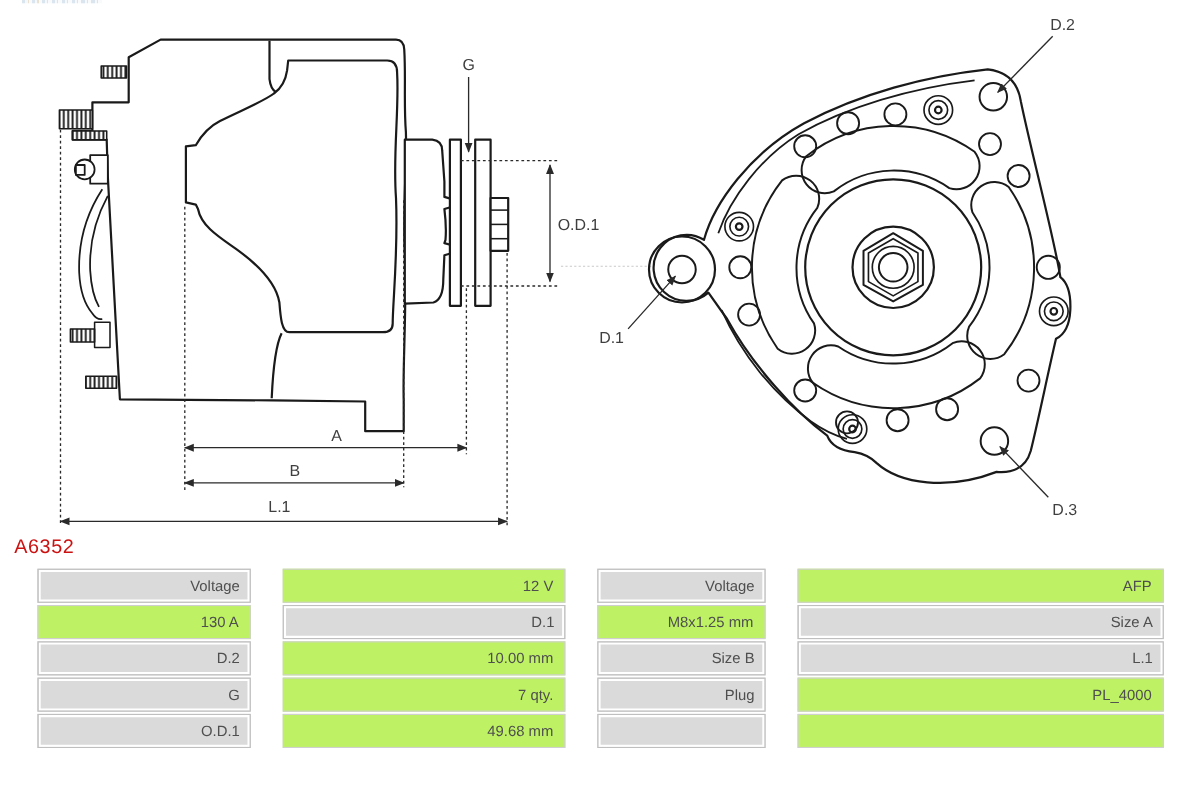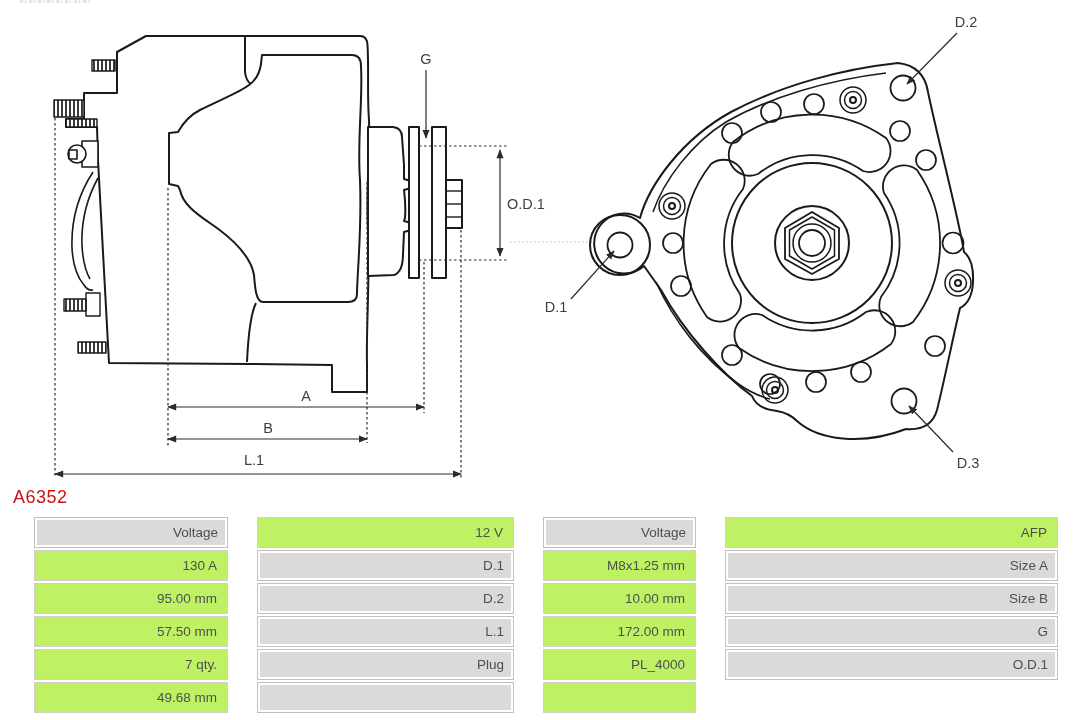--- a/index.html
+++ b/index.html
@@ -216,28 +216,25 @@
     <div class="cell lbl">Voltage</div>
     <div class="cell val">12 V</div>
     <div class="cell lbl">Voltage</div>
     <div class="cell val">AFP</div>
 
     <div class="cell val">130 A</div>
     <div class="cell lbl">D.1</div>
     <div class="cell val">M8x1.25 mm</div>
 
     <div class="cell lbl">Size A</div>
-    <div class="cell val">95.00 mm</div>
     <div class="cell lbl">D.2</div>
     <div class="cell val">10.00 mm</div>
 
     <div class="cell lbl">Size B</div>
-    <div class="cell val">57.50 mm</div>
     <div class="cell lbl">L.1</div>
-    <div class="cell val">172.00 mm</div>
 
     <div class="cell lbl">G</div>
     <div class="cell val">7 qty.</div>
     <div class="cell lbl">Plug</div>
     <div class="cell val">PL_4000</div>
 
     <div class="cell lbl">O.D.1</div>
     <div class="cell val">49.68 mm</div>
     <div class="cell lbl"></div>
     <div class="cell val"></div>

